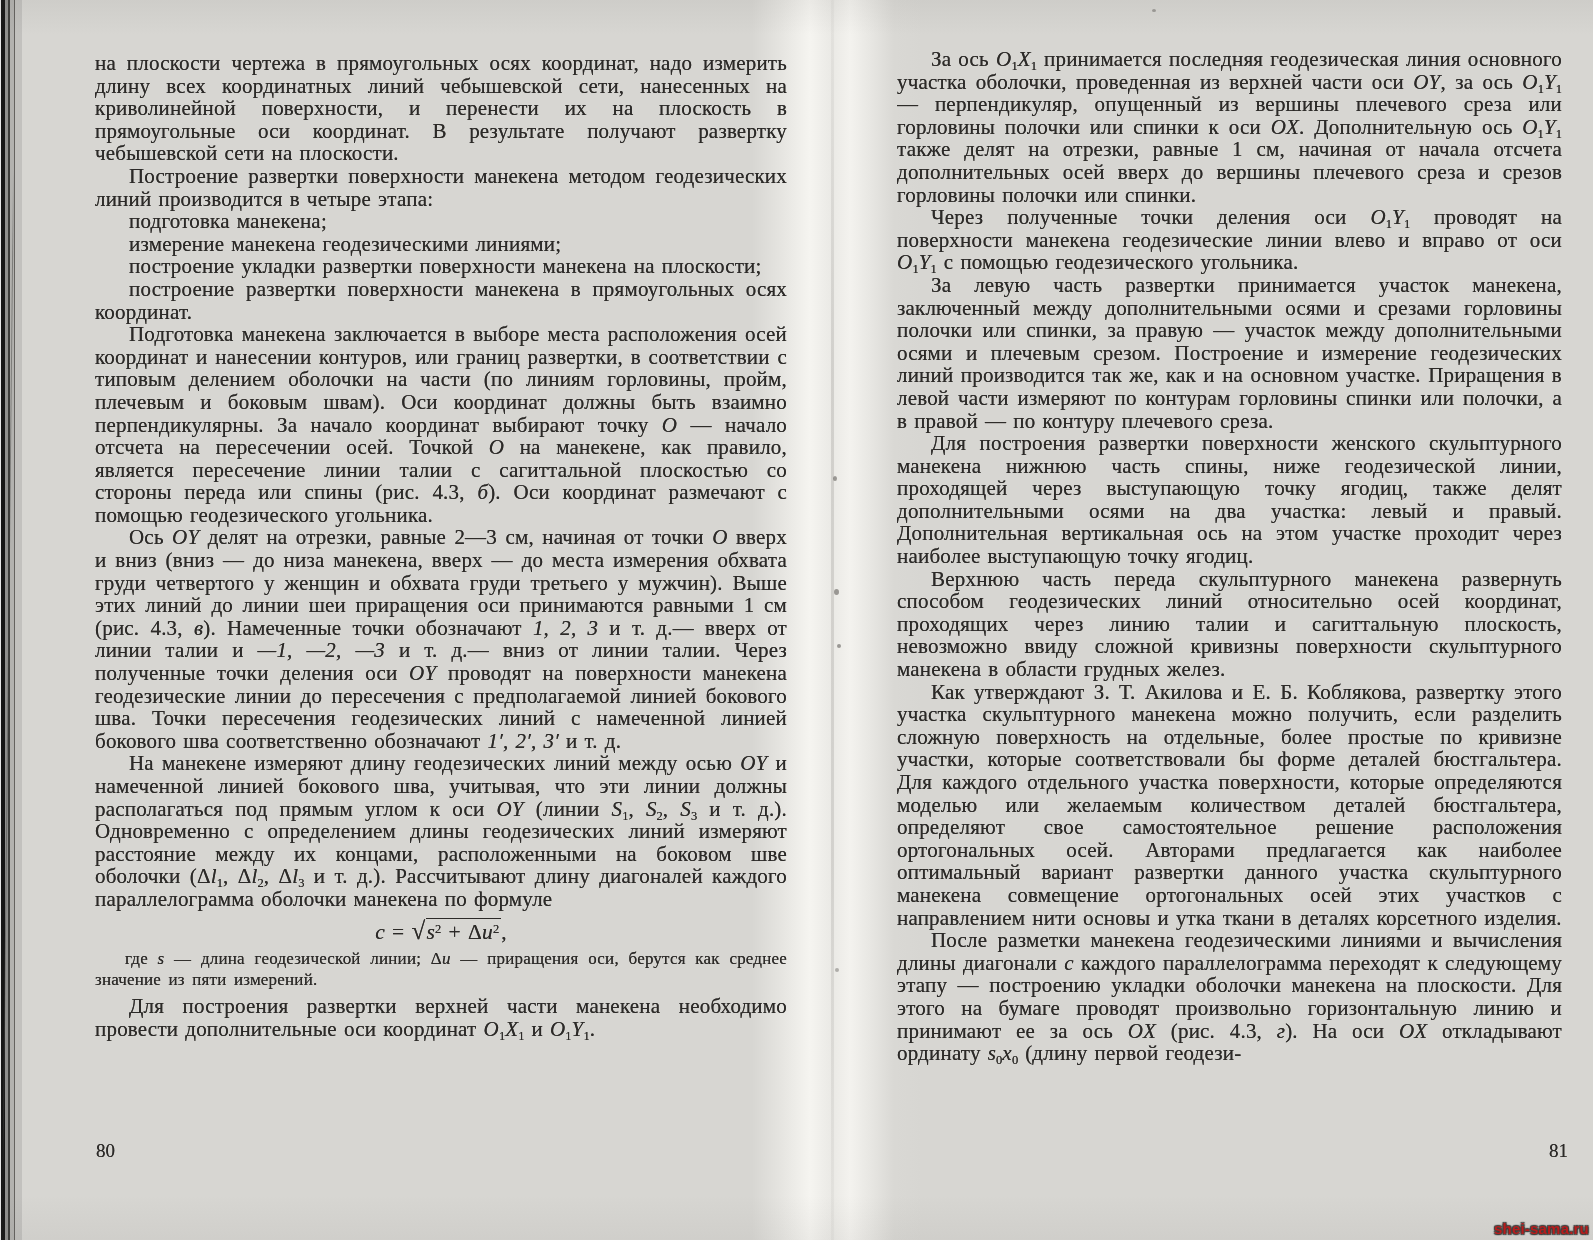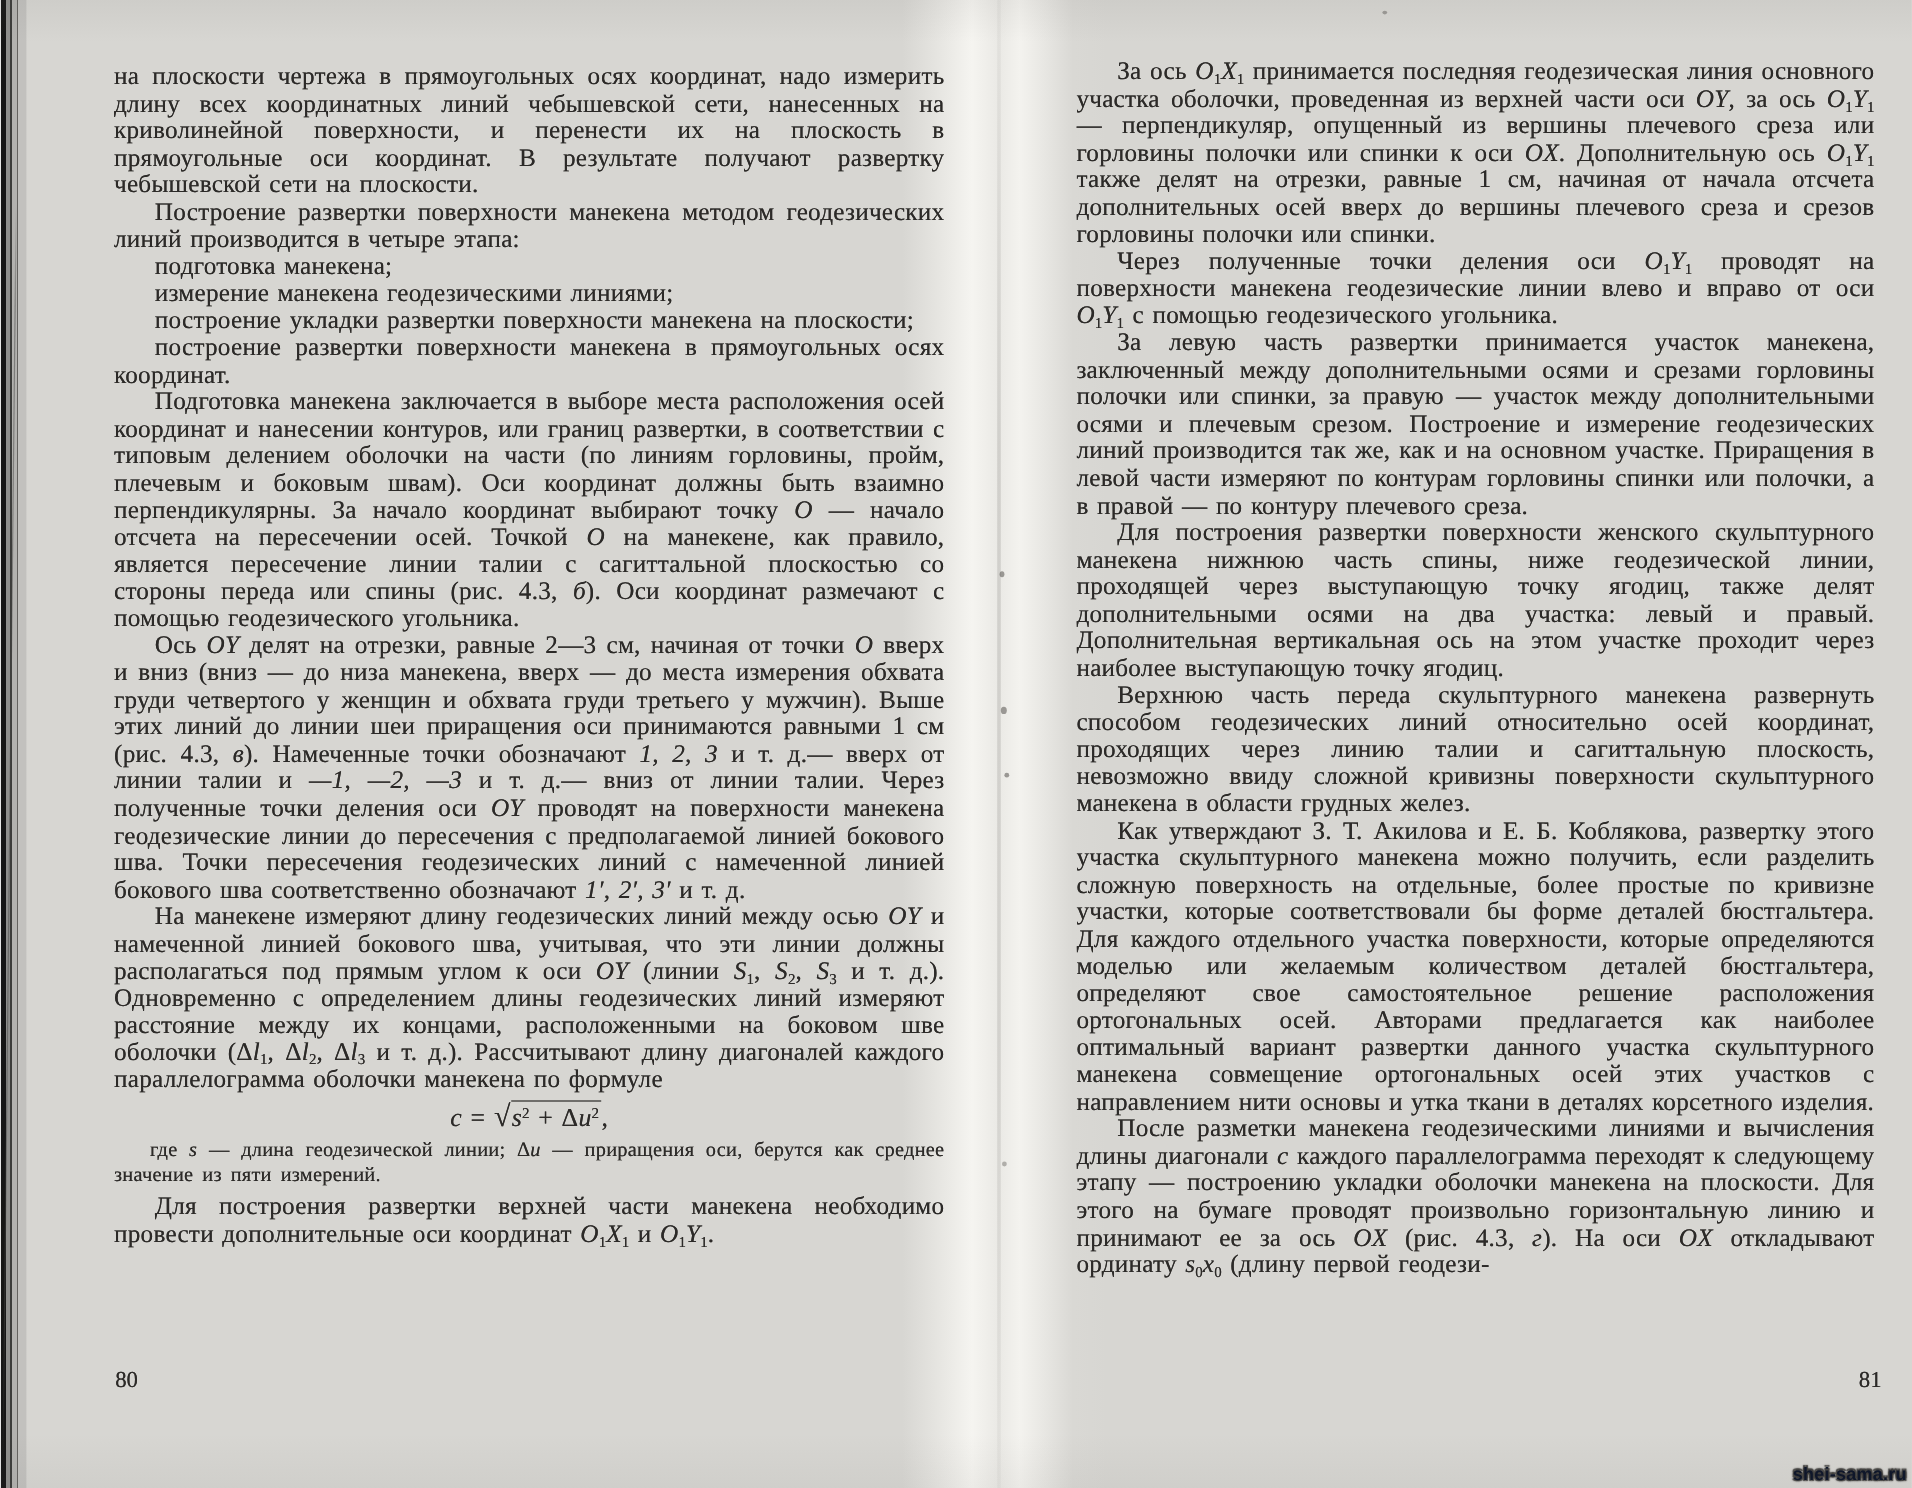--- a/index.html
+++ b/index.html
@@ -64,21 +64,21 @@
   }
   .pagenum{
     position:absolute;font-size:19px;color:#2c2a28;
     text-shadow:0 0 .5px rgba(44,42,40,.85);
   }
   .pagenum-left{left:96px;top:1140px;}
   .pagenum-right{left:1549px;top:1140px;}
   .watermark{
     position:absolute;left:1494px;top:1220px;
     font-family:"Liberation Sans","DejaVu Sans",sans-serif;
-    font-weight:bold;font-size:15px;letter-spacing:.2px;color:#0f172a;
+    font-weight:bold;font-size:15px;letter-spacing:.2px;color:#b91c1c;
     text-shadow:1px 1px 1px #3f3e3c,-1px -1px 1px #3f3e3c,1px -1px 1px #3f3e3c,-1px 1px 1px #3f3e3c,0 0 2px #5a5956;
   }
 </style>
 </head>
 <body>
 
 <div class="spread">
 
   <div class="edge"></div>
   <div class="edge-line"></div>

